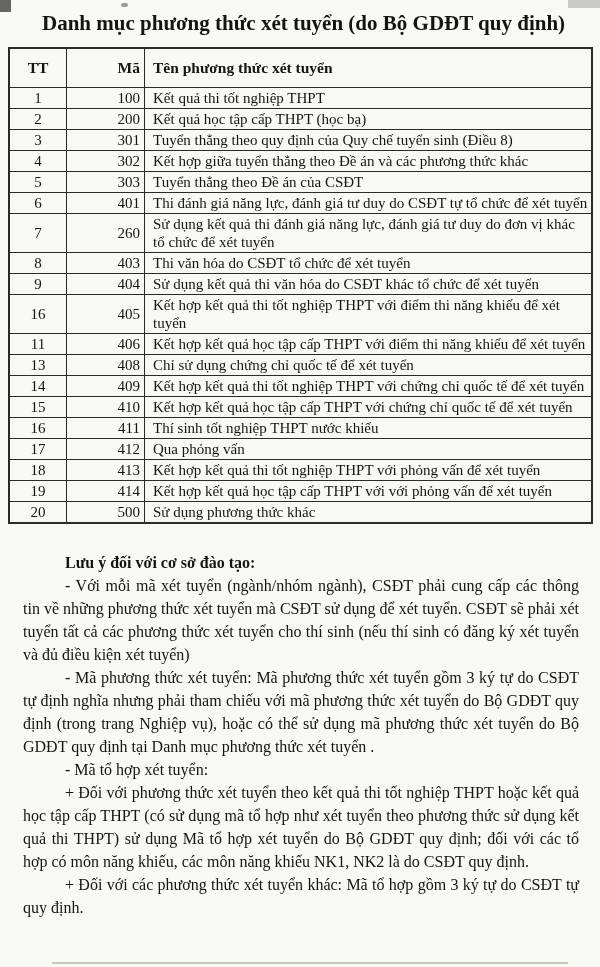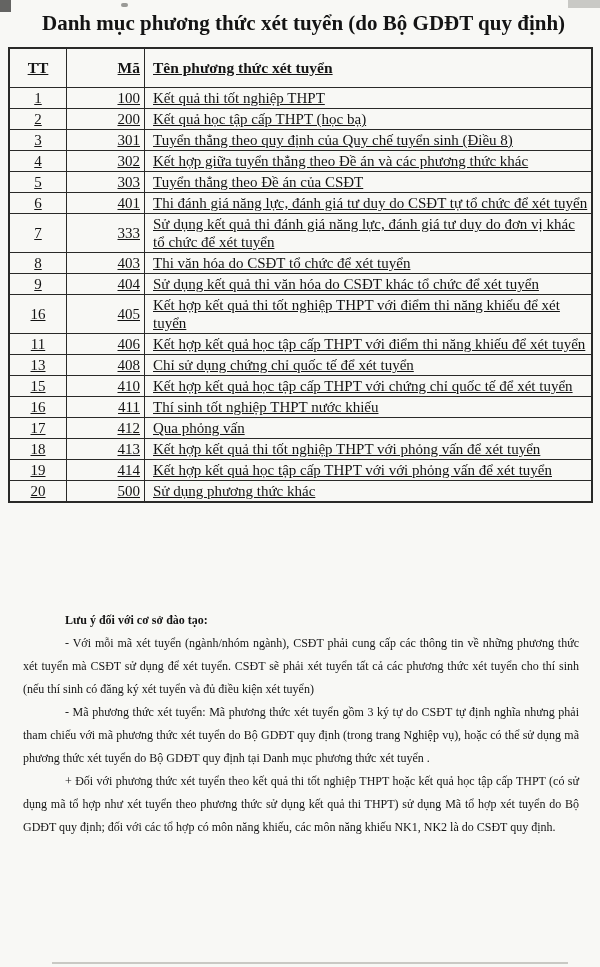--- a/index.html
+++ b/index.html
@@ -69,41 +69,40 @@
   table.methods th,
   table.methods td {
     border: 1px solid #2a2a28;
     line-height: 18px;
     padding: 1px 4px;
     vertical-align: middle;
     overflow: hidden;
   }
   table.methods {
     border: 2px solid #2a2a28;
-    text-decoration: underline;
   }
   table.methods thead th {
     height: 36px;
     font-weight: bold;
     font-size: 15.5px;
   }
   .col-tt  { width: 48px;  text-align: center; }
   .col-ma  { width: 69px;  text-align: right; }
   .col-ten { text-align: left; padding-left: 8px !important; padding-right: 2px !important; }
   table.methods td.col-tt,
   table.methods td.col-ma {
     font-size: 15px;
   }
 
   .notes {
     position: absolute;
     left: 23px;
-    top: 609px;
+    top: 551px;
     width: 556px;
-    font-size: 12px;
+    font-size: 16px;
     line-height: 23px;
     text-align: justify;
   }
   .notes p {
     margin: 0;
     text-indent: 42px;
   }
   .notes p.notes-heading {
     font-weight: bold;
     text-align: left;
@@ -158,21 +157,21 @@
           <td class="col-ma">303</td>
           <td class="col-ten">Tuyển thẳng theo Đề án của CSĐT</td>
         </tr>
         <tr>
           <td class="col-tt">6</td>
           <td class="col-ma">401</td>
           <td class="col-ten">Thi đánh giá năng lực, đánh giá tư duy do CSĐT tự tổ chức để xét tuyển</td>
         </tr>
         <tr>
           <td class="col-tt">7</td>
-          <td class="col-ma">333</td>
+          <td class="col-ma">260</td>
           <td class="col-ten">Sử dụng kết quả thi đánh giá năng lực, đánh giá tư duy do đơn vị khác tổ chức để xét tuyển</td>
         </tr>
         <tr>
           <td class="col-tt">8</td>
           <td class="col-ma">403</td>
           <td class="col-ten">Thi văn hóa do CSĐT tổ chức để xét tuyển</td>
         </tr>
         <tr>
           <td class="col-tt">9</td>
           <td class="col-ma">404</td>
@@ -185,20 +184,25 @@
         </tr>
         <tr>
           <td class="col-tt">11</td>
           <td class="col-ma">406</td>
           <td class="col-ten">Kết hợp kết quả học tập cấp THPT với điểm thi năng khiếu để xét tuyển</td>
         </tr>
         <tr>
           <td class="col-tt">13</td>
           <td class="col-ma">408</td>
           <td class="col-ten">Chỉ sử dụng chứng chỉ quốc tế để xét tuyển</td>
+        </tr>
+        <tr>
+          <td class="col-tt">14</td>
+          <td class="col-ma">409</td>
+          <td class="col-ten">Kết hợp kết quả thi tốt nghiệp THPT với chứng chỉ quốc tế để xét tuyển</td>
         </tr>
         <tr>
           <td class="col-tt">15</td>
           <td class="col-ma">410</td>
           <td class="col-ten">Kết hợp kết quả học tập cấp THPT với chứng chỉ quốc tế để xét tuyển</td>
         </tr>
         <tr>
           <td class="col-tt">16</td>
           <td class="col-ma">411</td>
           <td class="col-ten">Thí sinh tốt nghiệp THPT nước khiếu</td>
@@ -223,16 +227,18 @@
           <td class="col-ma">500</td>
           <td class="col-ten">Sử dụng phương thức khác</td>
         </tr>
       </tbody>
   </table>
 
   <div class="notes">
     <p class="notes-heading">Lưu ý đối với cơ sở đào tạo:</p>
     <p>- Với mỗi mã xét tuyển (ngành/nhóm ngành), CSĐT phải cung cấp các thông tin về những phương thức xét tuyển mà CSĐT sử dụng để xét tuyển. CSĐT sẽ phải xét tuyển tất cả các phương thức xét tuyển cho thí sinh (nếu thí sinh có đăng ký xét tuyển và đủ điều kiện xét tuyển)</p>
     <p>- Mã phương thức xét tuyển: Mã phương thức xét tuyển gồm 3 ký tự do CSĐT tự định nghĩa nhưng phải tham chiếu với mã phương thức xét tuyển do Bộ GDĐT quy định (trong trang Nghiệp vụ), hoặc có thể sử dụng mã phương thức xét tuyển do Bộ GDĐT quy định tại Danh mục phương thức xét tuyển .</p>
+    <p class="no-justify">- Mã tổ hợp xét tuyển:</p>
     <p>+ Đối với phương thức xét tuyển theo kết quả thi tốt nghiệp THPT hoặc kết quả học tập cấp THPT (có sử dụng mã tổ hợp như xét tuyển theo phương thức sử dụng kết quả thi THPT) sử dụng Mã tổ hợp xét tuyển do Bộ GDĐT quy định; đối với các tổ hợp có môn năng khiếu, các môn năng khiếu NK1, NK2 là do CSĐT quy định.</p>
+    <p>+ Đối với các phương thức xét tuyển khác: Mã tổ hợp gồm 3 ký tự do CSĐT tự quy định.</p>
   </div>
 
 </div>
 
 </body></html>

